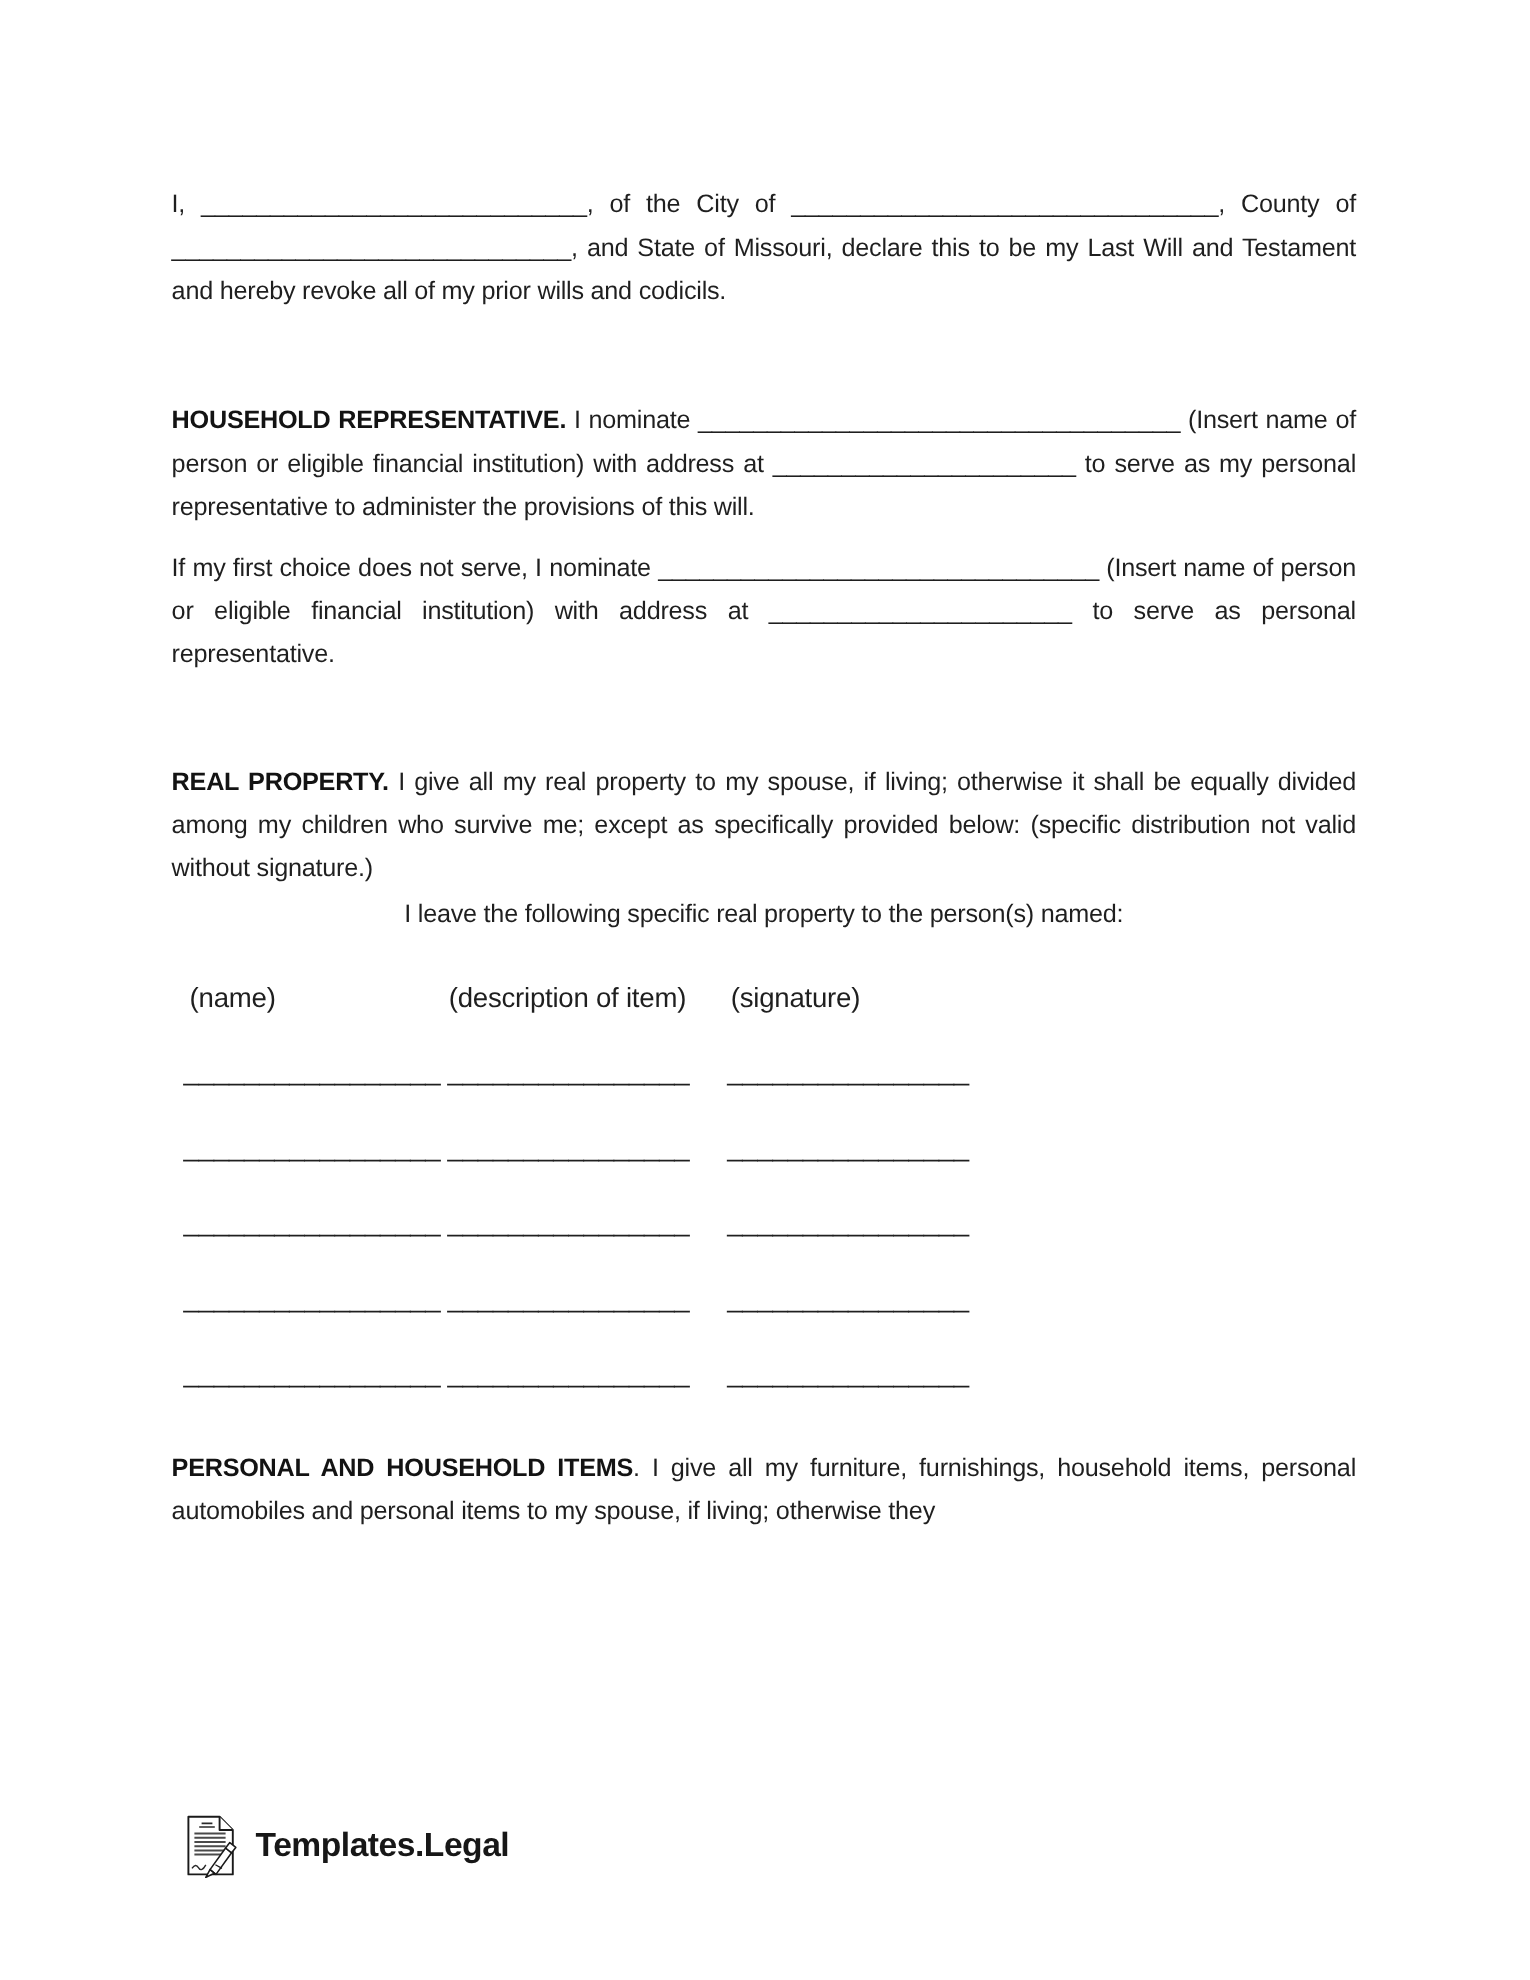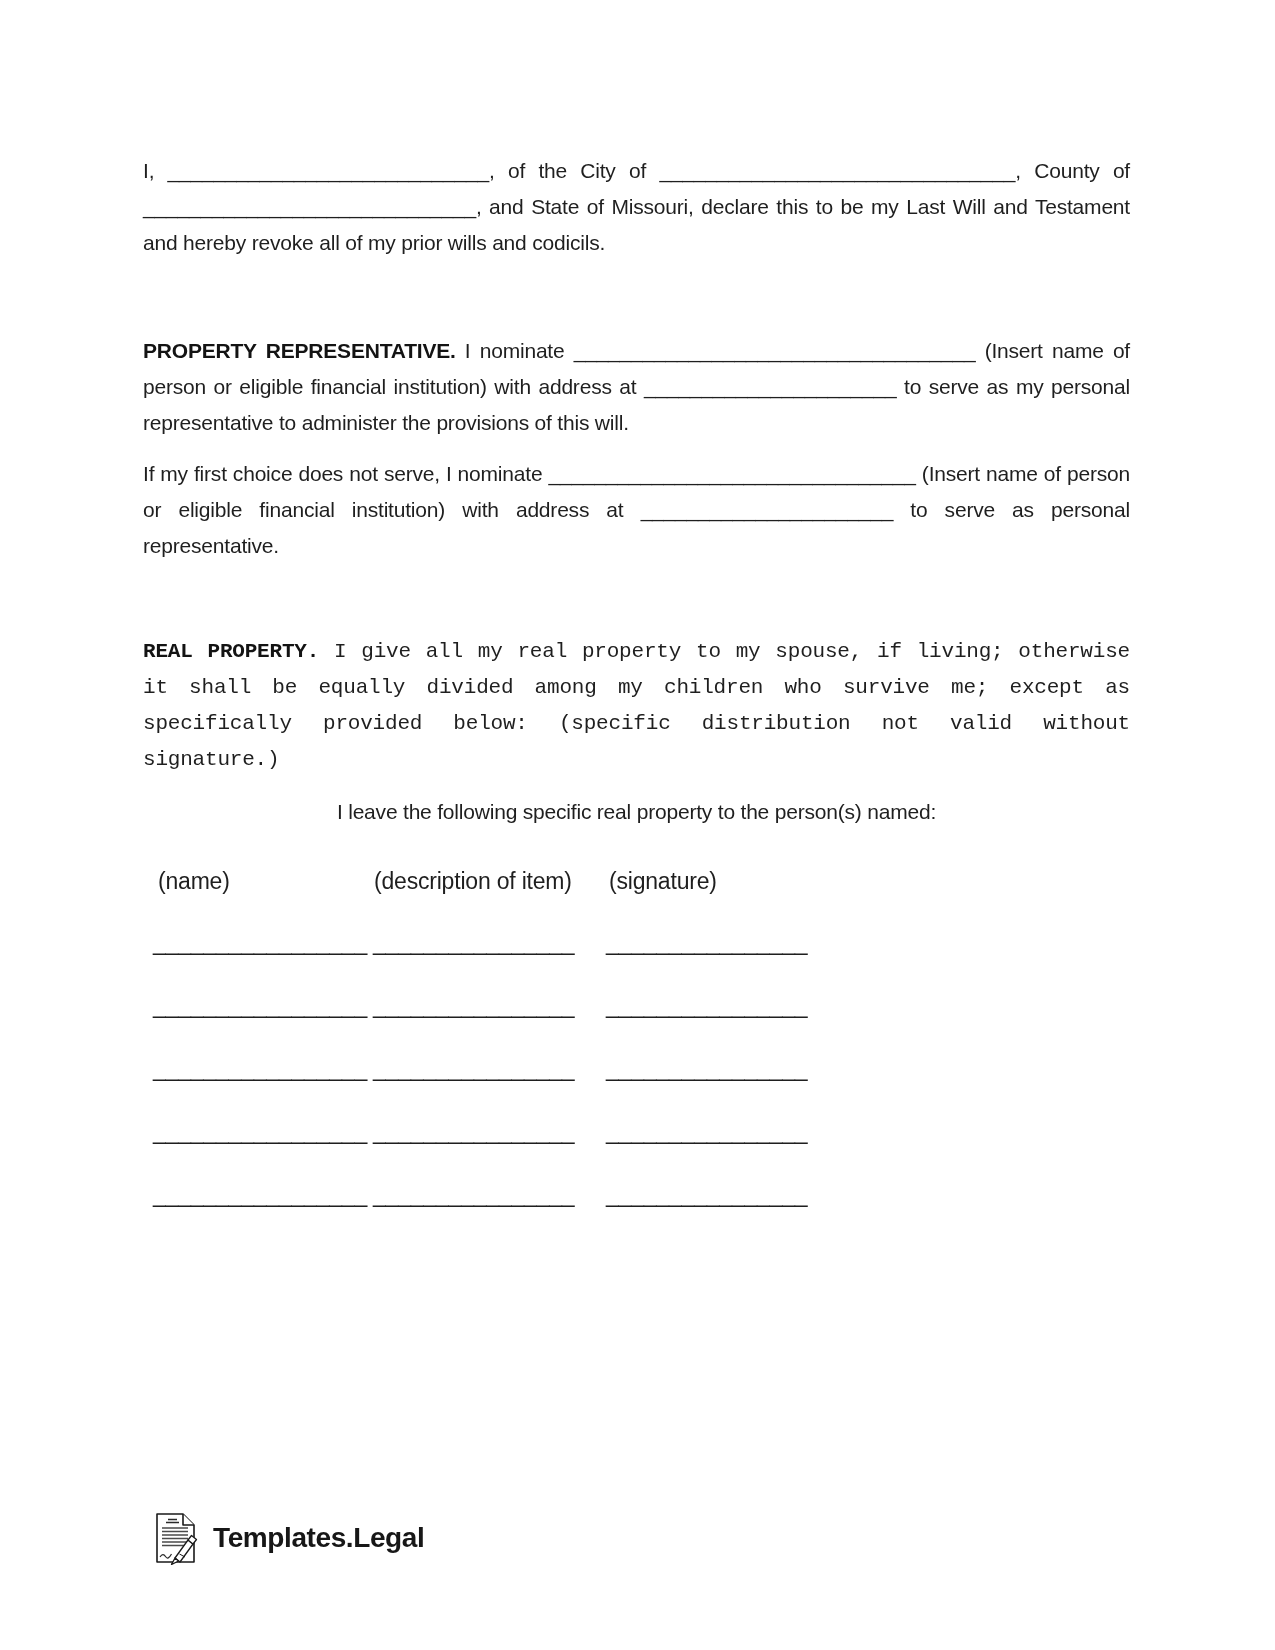--- a/index.html
+++ b/index.html
@@ -19,21 +19,21 @@
     margin:0 0 76px 0;
   }
   .para{
     font-size:21px;line-height:36px;letter-spacing:-0.2px;
     text-align:justify;margin:0;
   }
   .para b{font-weight:bold;color:#131313;}
   .opening{margin-bottom:72px;}
   .pr-main{margin-bottom:15px;}
   .pr-alt{margin-bottom:70px;}
-  .rp-main{margin-bottom:16px;font-family:Liberation Mono, monospace;}
+  .rp-main{margin-bottom:2px;}
   .rp-intro{margin-bottom:33px;text-align:center;}
   .cols-row{position:relative;height:36px;font-size:23px;line-height:36px;letter-spacing:-0.2px;margin-bottom:25px;}
   .cols-row .c1{position:absolute;left:15px;top:0;}
   .cols-row .c2{position:absolute;left:231px;top:0;}
   .cols-row .c3{position:absolute;left:466px;top:0;}
   .rows-wrap{margin-bottom:44px;}
   .blank-row{position:relative;height:36px;font-size:23px;line-height:36px;letter-spacing:-0.2px;margin-bottom:27px;}
   .blank-row .b1{position:absolute;left:10px;top:0;}
   .blank-row .b2{position:absolute;left:230px;top:0;}
   .blank-row .b3{position:absolute;left:463px;top:0;}
@@ -46,21 +46,21 @@
   .brand{font-size:28px;font-weight:bold;color:#171717;letter-spacing:-0.4px;line-height:54px;}
 </style>
 </head>
 <body>
 
 <div class="page">
 
 
   <p class="para opening">I, ____________________________, of the City of _______________________________, County of _____________________________, and State of Missouri, declare this to be my Last Will and Testament and hereby revoke all of my prior wills and codicils.</p>
 
-  <p class="para pr-main"><b>PROPERTY REPRESENTATIVE.</b><span> I nominate ___________________________________ (Insert name of person or eligible financial institution) with address at ______________________ to serve as my personal representative to administer the provisions of this will.</span></p>
+  <p class="para pr-main"><b>HOUSEHOLD REPRESENTATIVE.</b><span> I nominate ___________________________________ (Insert name of person or eligible financial institution) with address at ______________________ to serve as my personal representative to administer the provisions of this will.</span></p>
 
   <p class="para pr-alt">If my first choice does not serve, I nominate ________________________________ (Insert name of person or eligible financial institution) with address at ______________________ to serve as personal representative.</p>
 
   <p class="para rp-main"><b>REAL PROPERTY.</b><span> I give all my real property to my spouse, if living; otherwise it shall be equally divided among my children who survive me; except as specifically provided below: (specific distribution not valid without signature.)</span></p>
 
   <p class="para rp-intro">I leave the following specific real property to the person(s) named:</p>
 
   <div class="cols-row">
     <span class="c1">(name)</span>
     <span class="c2">(description of item)</span>
@@ -88,20 +88,21 @@
       <span class="b2">________________</span>
       <span class="b3">________________</span>
     </div>
     <div class="blank-row">
       <span class="b1">_________________</span>
       <span class="b2">________________</span>
       <span class="b3">________________</span>
     </div>
   </div>
 
+  <p class="para ph"><b>PERSONAL AND HOUSEHOLD ITEMS</b><span>. I give all my furniture, furnishings, household items, personal automobiles and personal items to my spouse, if living; otherwise they</span></p>
 
   <div class="footer">
     <svg class="logo" viewBox="0 0 50 54" aria-hidden="true">
       <path d="M7 3 h26 l11 11 v37 h-37 z" fill="#ffffff" stroke="#1a1a1a" stroke-width="1.6" stroke-linejoin="round"></path>
       <path d="M33 3 v11 h11" fill="#ffffff" stroke="#1a1a1a" stroke-width="1.6" stroke-linejoin="round"></path>
       <path d="M18 8.5 h9 M16 11.5 h13" stroke="#2a2a2a" stroke-width="1.4" fill="none"></path>
       <path d="M12 17h26 M12 20.5h26 M12 24h26 M12 27.5h26 M12 31h26 M12 34.5h26" stroke="#4a4a4a" stroke-width="1.7" fill="none"></path>
       <path d="M10 46 q3 -4.5 5.5 -0.5 t6 -2.5" fill="none" stroke="#2a2a2a" stroke-width="1.2"></path>
       <path d="M25 47 L38 29 L43 33 L30 51 Z" fill="#ffffff" stroke="#1a1a1a" stroke-width="1.3" stroke-linejoin="round"></path>
       <path d="M38 29 L41.5 24.5 L46.5 28.5 L43 33 Z" fill="#ffffff" stroke="#1a1a1a" stroke-width="1.3" stroke-linejoin="round"></path>

